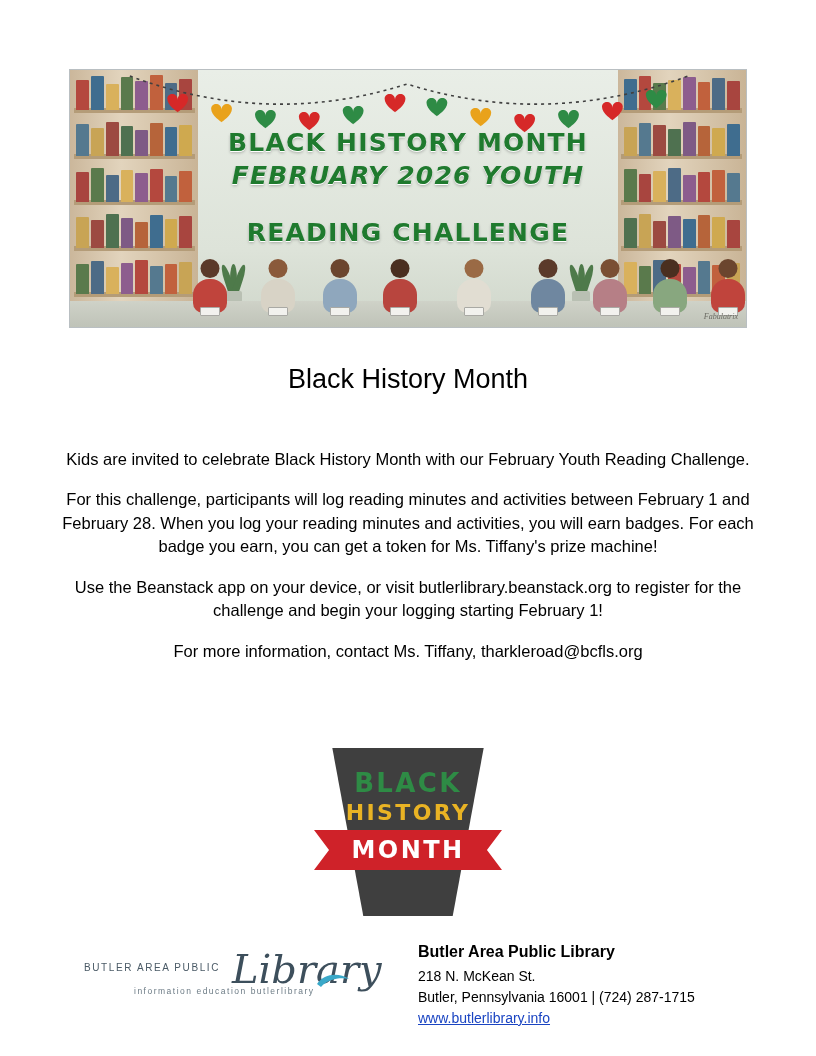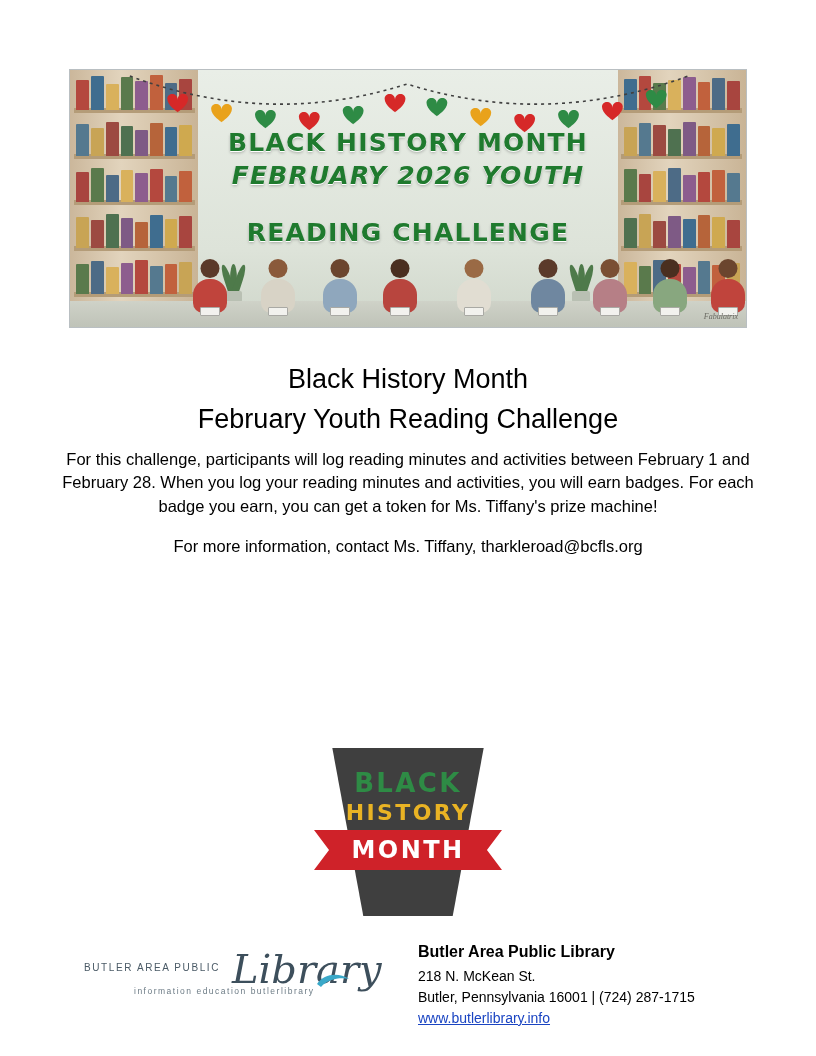--- a/index.html
+++ b/index.html
@@ -517,25 +517,26 @@
         <div class="body" style="background:#c0443c"></div>
         <div class="bk"></div>
     </div>
   </div>
 
   <div class="sig">Fabulatrix</div>
 </div>
 
 <div class="headline">
   <div>Black History Month</div>
-  <div>February Youth Reading Challenge</div>
 </div>
 
 <div class="para-block">
+  <p>Kids are invited to celebrate Black History Month with our February Youth Reading Challenge.</p>
   <p>For this challenge, participants will log reading minutes and activities between February 1 and February 28.  When you log your reading minutes and activities, you will earn badges. For each badge you earn, you can get a token for Ms. Tiffany's prize machine!</p>
+  <p>Use the Beanstack app on your device, or visit butlerlibrary.beanstack.org to register for the challenge and begin your logging starting February 1!</p>
   <p>For more information, contact Ms. Tiffany, tharkleroad@bcfls.org</p>
 </div>
 
 <div class="bhm">
   <div class="trap"></div>
   <div class="word w1">BLACK</div>
   <div class="word w2">HISTORY</div>
   <div class="ribbon"></div>
   <div class="word w3">MONTH</div>
 </div>

